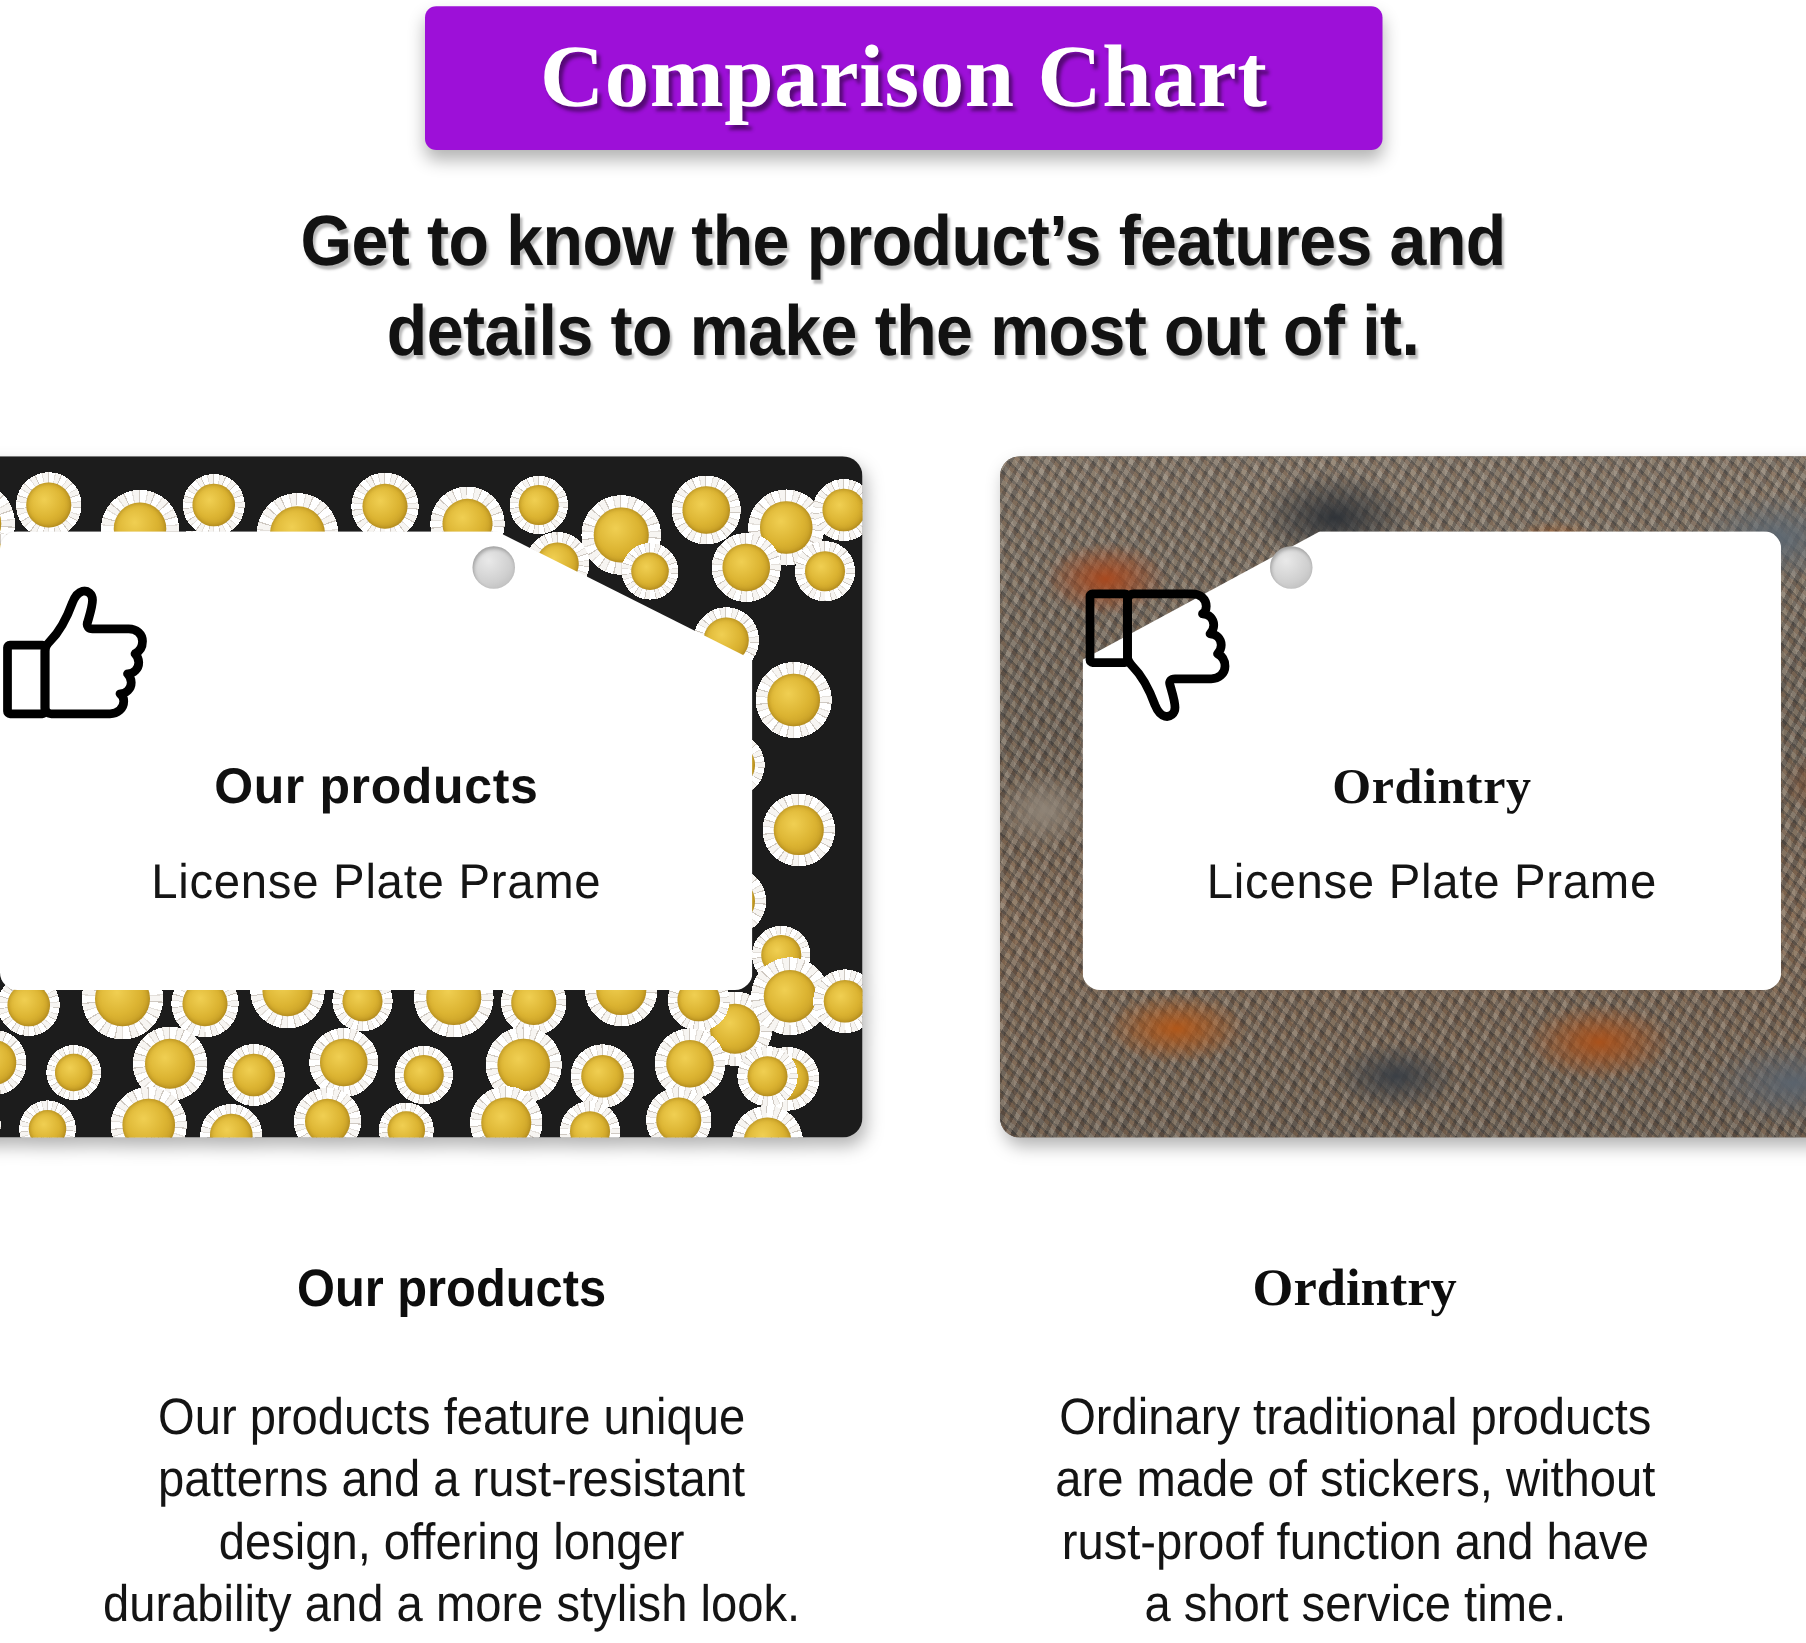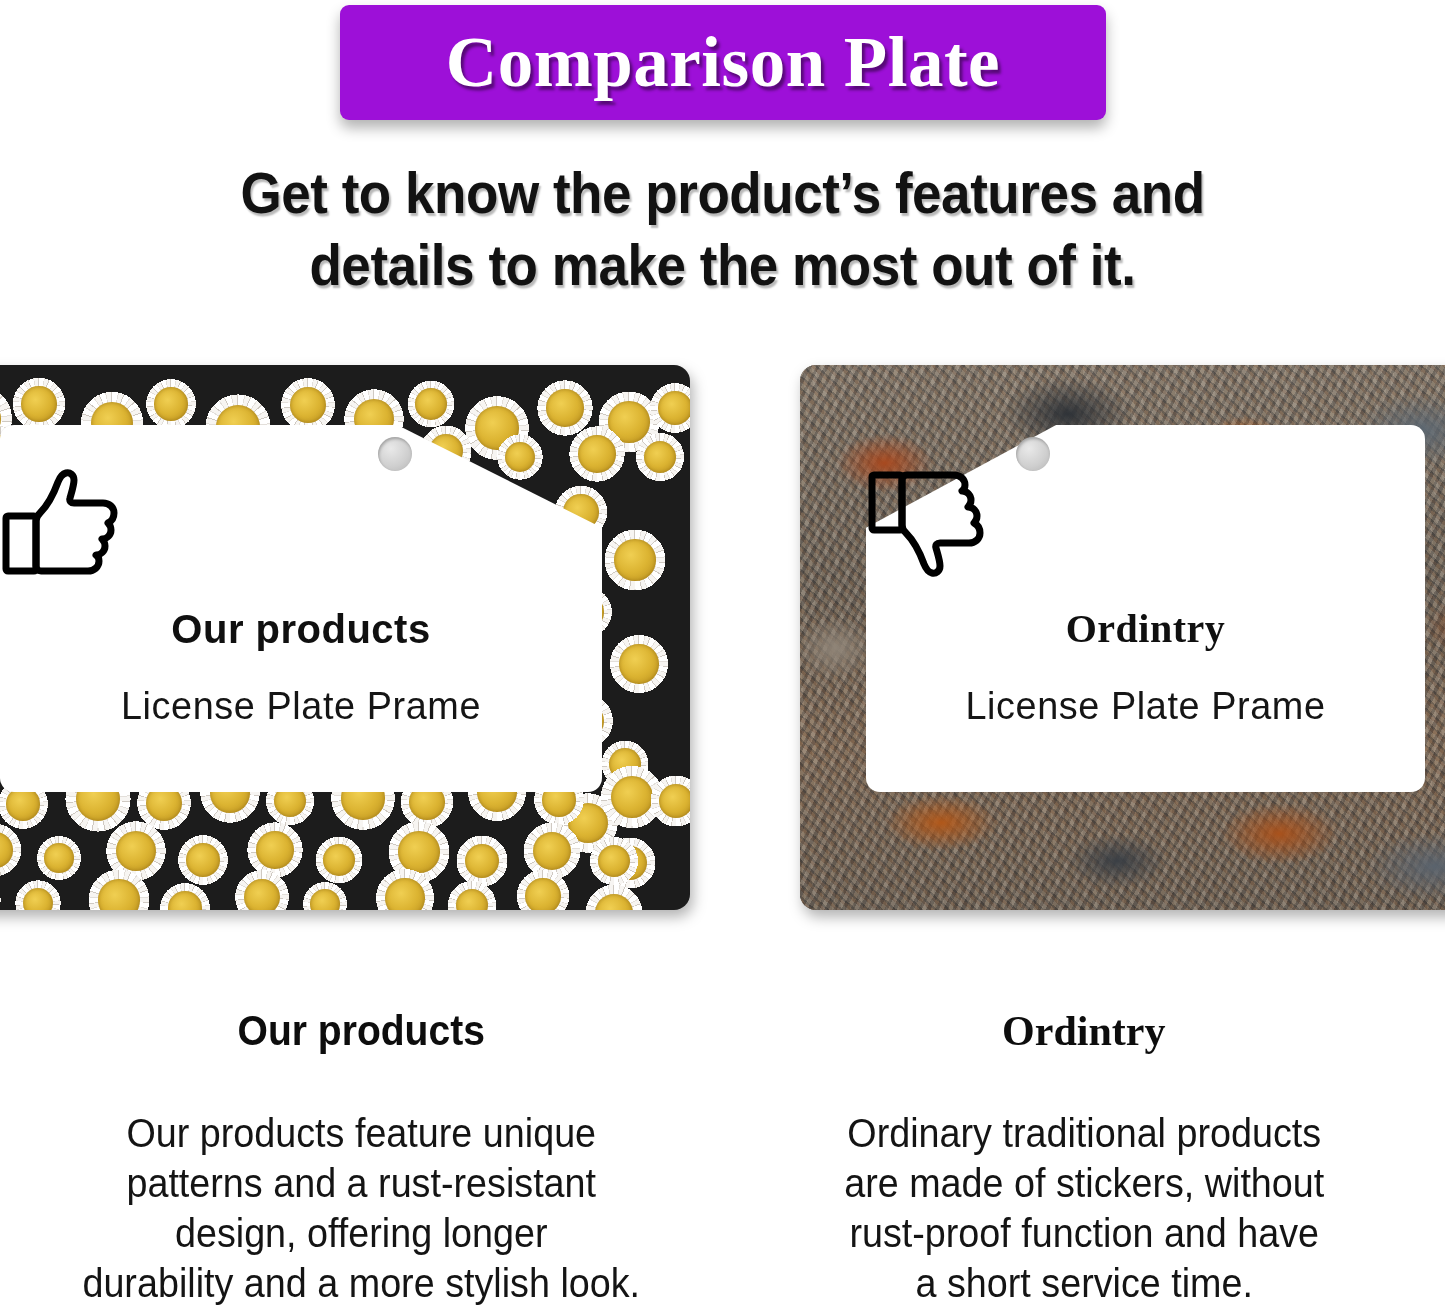--- a/index.html
+++ b/index.html
@@ -244,21 +244,21 @@
     line-height: 1.22;
     color: #141414;
     transform: scaleX(0.92);
   }
   .bcol-body .line { display: block; white-space: nowrap; }
 </style>
 </head>
 <body>
 
 <div class="banner">
-  <div class="banner-title">Comparison Plate</div>
+  <div class="banner-title">Comparison Chart</div>
 </div>
 
 <div class="subhead">
   <span class="line">Get to know the product’s features and</span>
   <span class="line">details to make the most out of it.</span>
 </div>
 
 <div class="frames">
 
   <div class="frame frame-left">

